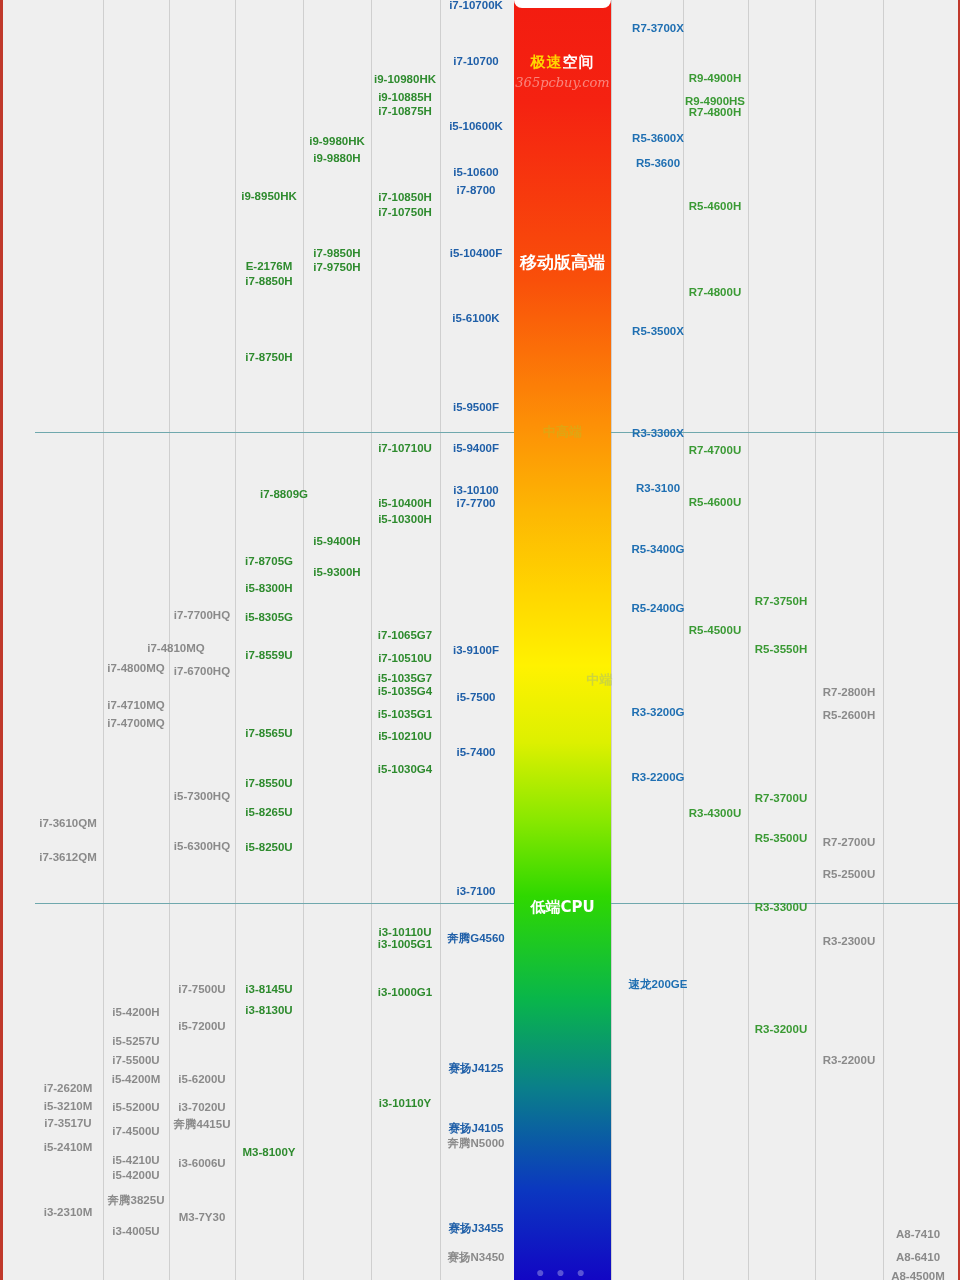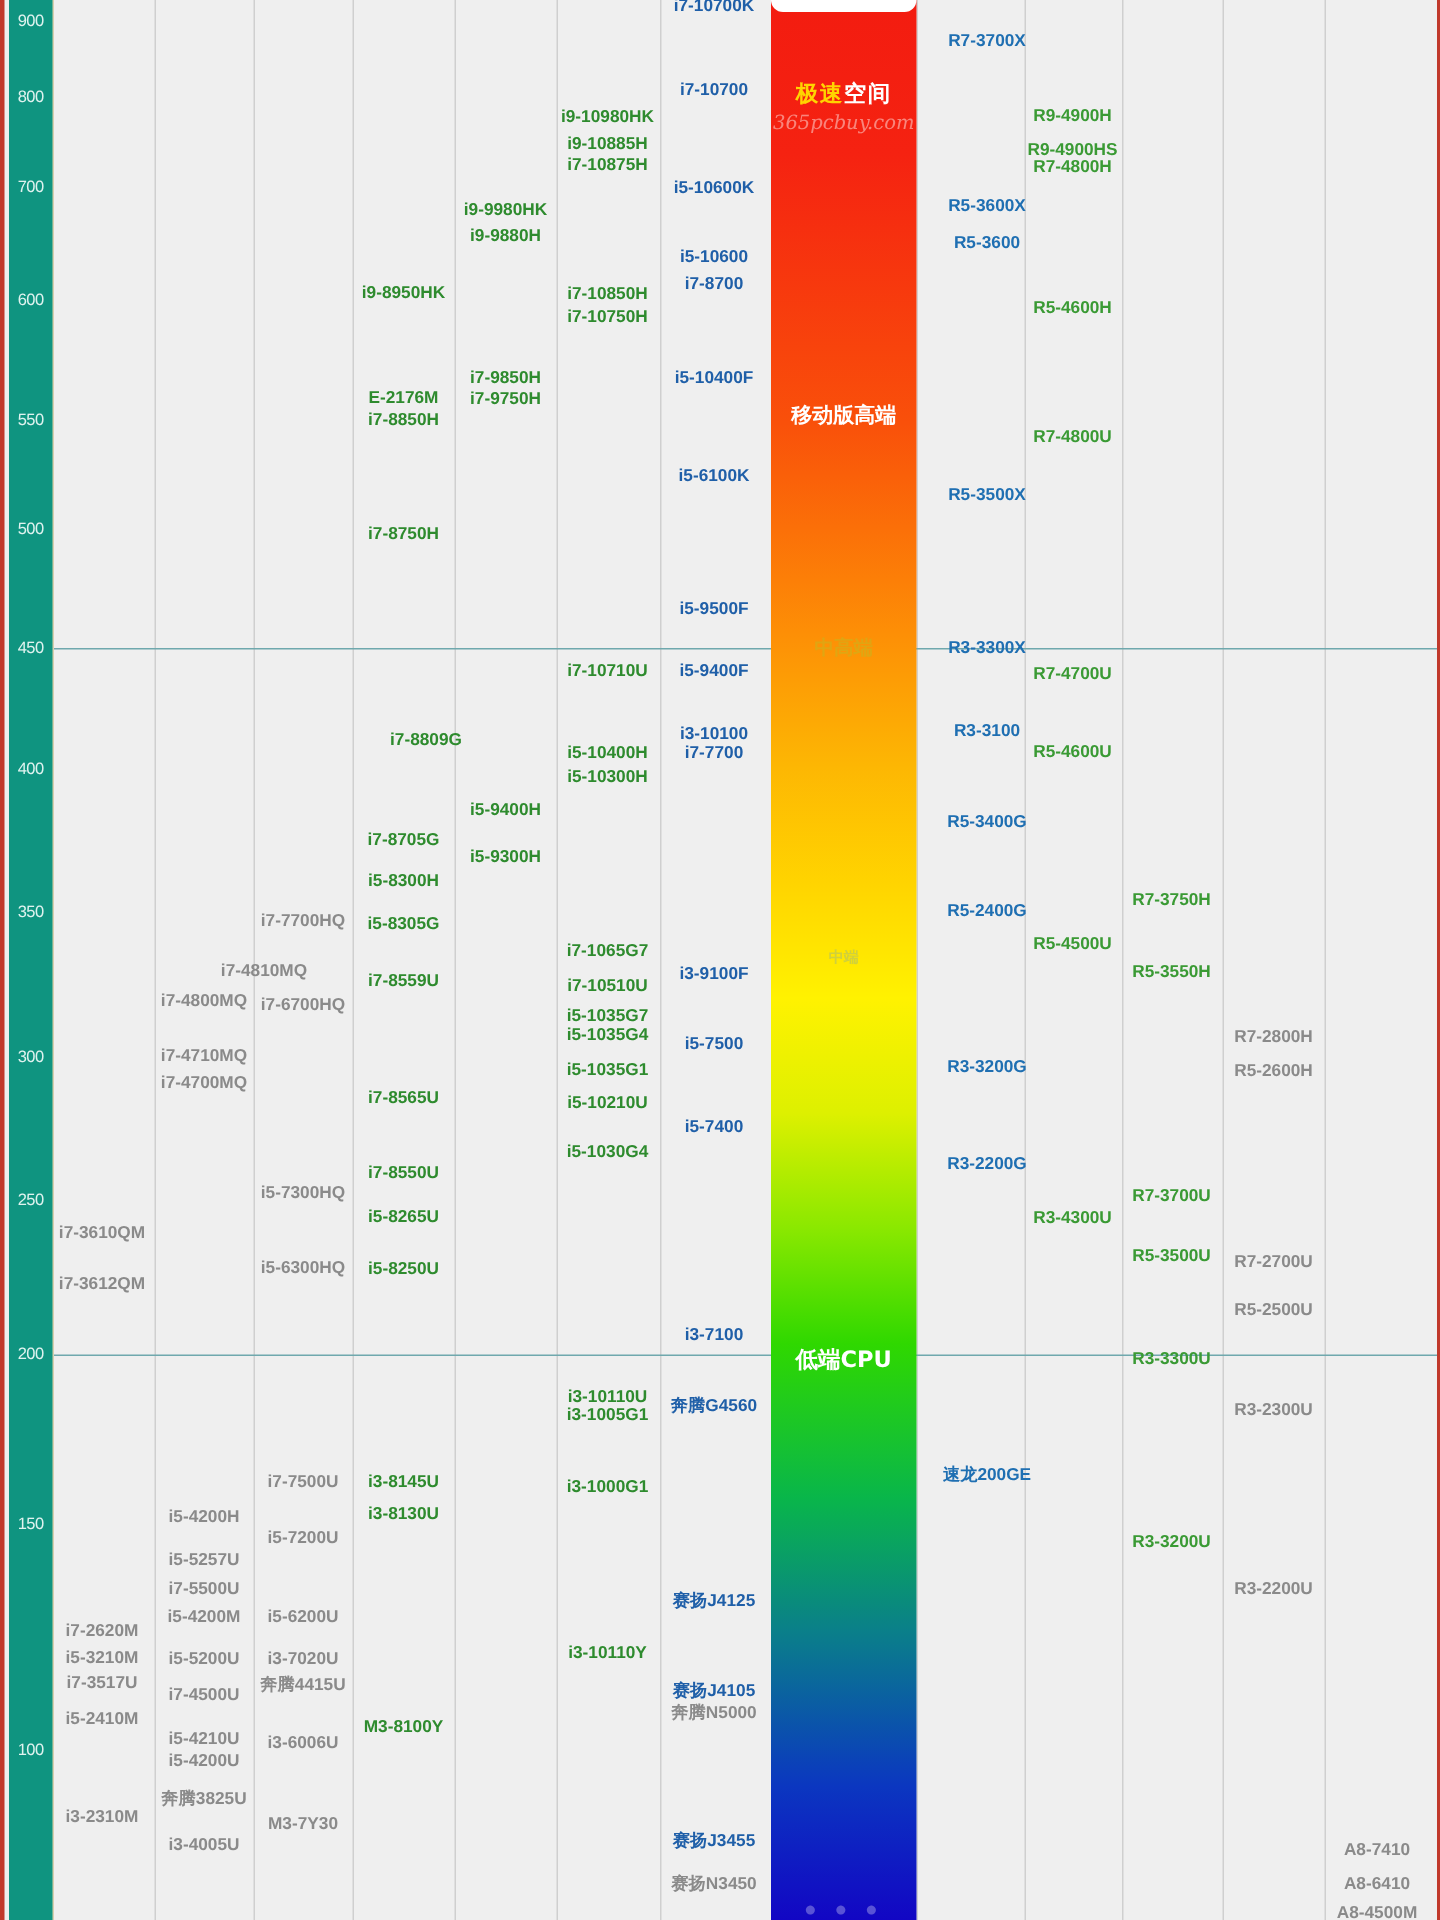--- a/index.html
+++ b/index.html
@@ -87,47 +87,31 @@
       <div class="vsep" style="left: 745px;"></div>
       <div class="vsep" style="left: 812px;"></div>
       <div class="vsep" style="left: 880px;"></div>
     </div>
 
   <div id="hseps">
       <div class="hsep" style="top: 432px;"></div>
       <div class="hsep" style="top: 903px;"></div>
     </div>
 
-  <div id="axis">
-      <div class="tick" style="top: 14px;">900</div>
-      <div class="tick" style="top: 65px;">800</div>
-      <div class="tick" style="top: 125px;">700</div>
-      <div class="tick" style="top: 200px;">600</div>
-      <div class="tick" style="top: 280px;">550</div>
-      <div class="tick" style="top: 353px;">500</div>
-      <div class="tick" style="top: 432px;">450</div>
-      <div class="tick" style="top: 513px;">400</div>
-      <div class="tick" style="top: 608px;">350</div>
-      <div class="tick" style="top: 705px;">300</div>
-      <div class="tick" style="top: 800px;">250</div>
-      <div class="tick" style="top: 903px;">200</div>
-      <div class="tick" style="top: 1016px;">150</div>
-      <div class="tick" style="top: 1167px;">100</div>
-    </div>
 
   <div id="gradbar">
     <div class="gtop"></div>
     <div id="logo">
       <span class="a">极速</span><span class="b">空间</span>
     </div>
     <div id="watermark">365pcbuy.com</div>
     <div class="gdots">● ● ●</div>
-  <div class="glabel" style="top: 277px; color: rgb(255, 255, 255); font-size: 14px;">移动版高端</div>
+  <div class="glabel" style="top: 262px; color: rgb(255, 255, 255); font-size: 17px;">移动版高端</div>
       <div class="glabel" style="top: 432px; color: rgba(200, 180, 30, 0.55); font-size: 13px;">中高端</div>
-      <div class="glabel" style="top: 638px; color: rgba(170, 190, 110, 0.55); font-size: 10px;">中端</div>
+      <div class="glabel" style="top: 680px; color: rgba(170, 190, 110, 0.55); font-size: 13px; padding-left: 37px;">中端</div>
       <div class="glabel" style="top: 907px; color: rgb(255, 255, 255); font-size: 15px;">低端CPU</div>
     </div>
 
   <div id="entries">
       <div class="cell c-intel-d" style="left: 473px; top: 5px;">i7-10700K</div>
       <div class="cell c-intel-d" style="left: 473px; top: 61px;">i7-10700</div>
       <div class="cell c-intel-m" style="left: 402px; top: 79px;">i9-10980HK</div>
       <div class="cell c-intel-m" style="left: 402px; top: 97px;">i9-10885H</div>
       <div class="cell c-intel-m" style="left: 402px; top: 111px;">i7-10875H</div>
       <div class="cell c-intel-d" style="left: 473px; top: 126px;">i5-10600K</div>

